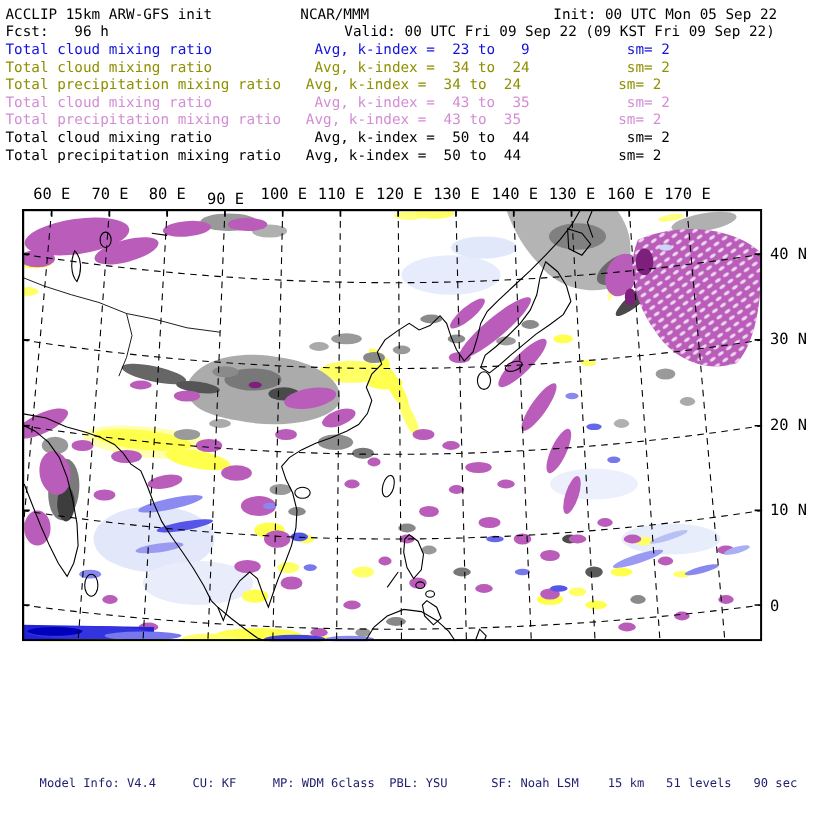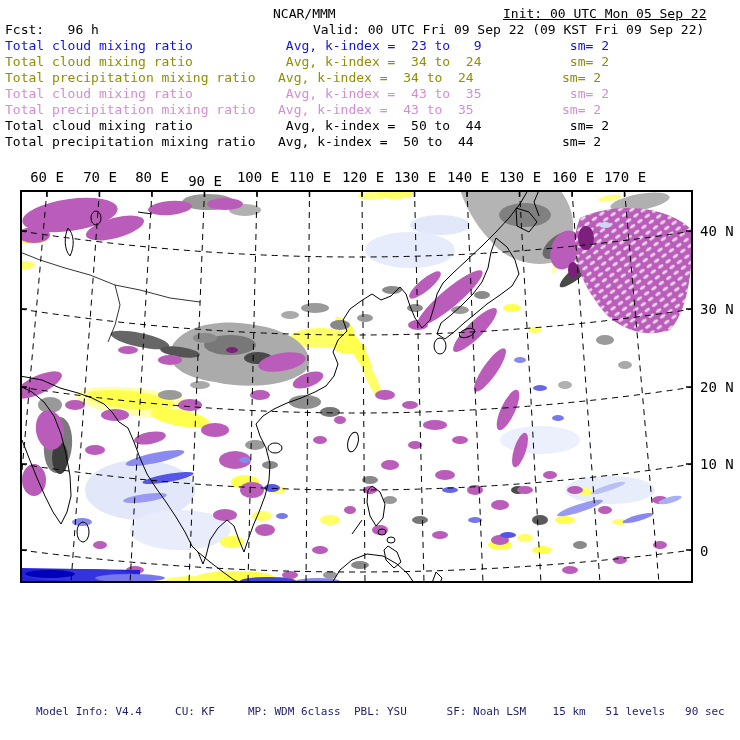--- a/index.html
+++ b/index.html
@@ -8,22 +8,23 @@
   .hdr{position:absolute;font-size:13px;line-height:16px;white-space:pre;color:#000;}
   .axis-lon{position:absolute;font-size:14px;color:#000;transform:translateX(-50%);white-space:pre;}
   .axis-lat{position:absolute;font-size:14px;color:#000;white-space:pre;}
   .footer-line{position:absolute;font-size:11px;color:#1d1d6e;white-space:pre;}
 </style>
 </head>
 <body>
 
 <div id="frame">
 
+  <div class="hdr" style="left:5px;top:6px;">ACCLIP 15km ARW-GFS init</div>
   <div class="hdr" style="left:273px;top:6px;">NCAR/MMM</div>
-  <div class="hdr" style="left:503px;top:6px;text-decoration:underline;">Init: 00 UTC Mon 05 Sep 22</div>
+  <div class="hdr" style="left:503px;top:6px;">Init: 00 UTC Mon 05 Sep 22</div>
   <div class="hdr" style="left:5px;top:22px;">Fcst:   96 h</div>
   <div class="hdr" style="left:313px;top:22px;">Valid: 00 UTC Fri 09 Sep 22 (09 KST Fri 09 Sep 22)</div>
 
   <div>
     <span class="hdr" style="left: 5px; top: 38px; color: rgb(18, 18, 221);">Total cloud mixing ratio</span>
     <span class="hdr" style="left: 278px; top: 38px; color: rgb(18, 18, 221);"> Avg, k-index =  23 to   9</span>
     <span class="hdr" style="left: 562px; top: 38px; color: rgb(18, 18, 221);"> sm= 2</span>
   </div>
   <div>
     <span class="hdr" style="left: 5px; top: 54px; color: rgb(143, 143, 0);">Total cloud mixing ratio</span>

